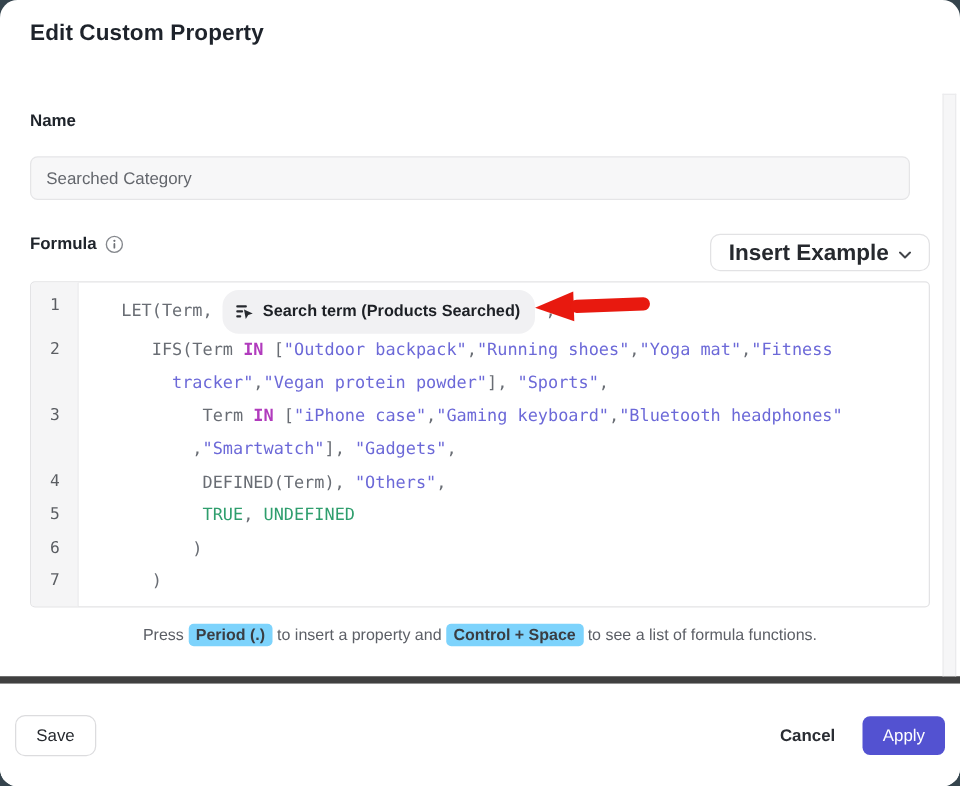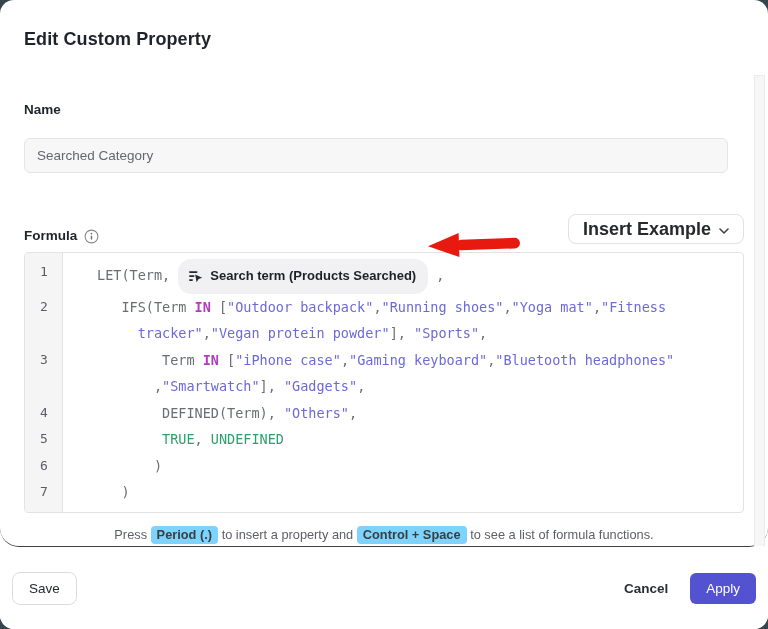--- a/index.html
+++ b/index.html
@@ -2,32 +2,32 @@
 <html style="--accent: #5352d1; --arrow: #e8190f; --tok-d: #696d74; --tok-k: #b13bbd; --tok-s: #6c69d8; --tok-g: #2f9e6d; --overlay: #35444d;"><head>
 <meta charset="utf-8">
 <style>
   * { margin:0; padding:0; box-sizing:border-box; }
   html,body { width:768px; height:629px; }
   body { background:#35444d; font-family:"Liberation Sans",sans-serif; position:relative; overflow:hidden; }
 
   .modal { position:absolute; inset:0; background:#fff; border-radius:14px; overflow:hidden; }
 
   .content { position:absolute; top:0; left:0; right:0; bottom:82px;
-             border-bottom:1px solid #404040; padding:28px 24px 0;border-radius:19px; }
+             border-bottom:6px solid #404040; padding:15px 24px 0; }
 
   .title { font-size:18px; font-weight:700; color:#1e232b; letter-spacing:.1px; line-height:22px; }
 
   .field-label { font-size:13.5px; font-weight:700; color:#1f242b; line-height:16px; }
   .name-label { margin-top:52px; }
 
   .name-input { margin-top:20px; width:704px; height:35px; background:#f7f7f8;
                 border:1px solid #e5e5e7; border-radius:6px; padding:0 12px;
                 font-family:"Liberation Sans",sans-serif; font-size:13.5px; color:#63666c; outline:none; }
 
-  .formula-row { margin-top:41px; height:30px; display:flex; align-items:flex-end; justify-content:space-between; }
+  .formula-row { margin-top:27px; height:30px; display:flex; align-items:flex-start; justify-content:space-between; }
   .formula-label-wrap { display:flex; align-items:center; gap:7px; }
   .info-icon { display:inline-flex; }
 
   .insert-btn { display:flex; align-items:center; gap:8px; height:30px; padding:0 14px;
                 background:#fff; border:1px solid #e2e2e4; border-radius:8px; cursor:pointer;
                 font-family:"Liberation Sans",sans-serif; font-size:18px; font-weight:600; color:#26292e; }
 
   .editor { position:relative; margin-top:8px; border:1px solid #e3e3e5; border-radius:4px;
             background:#fff; padding:6px 0; }
   .gutter-bg { position:absolute; top:0; left:0; bottom:0; width:38px;

